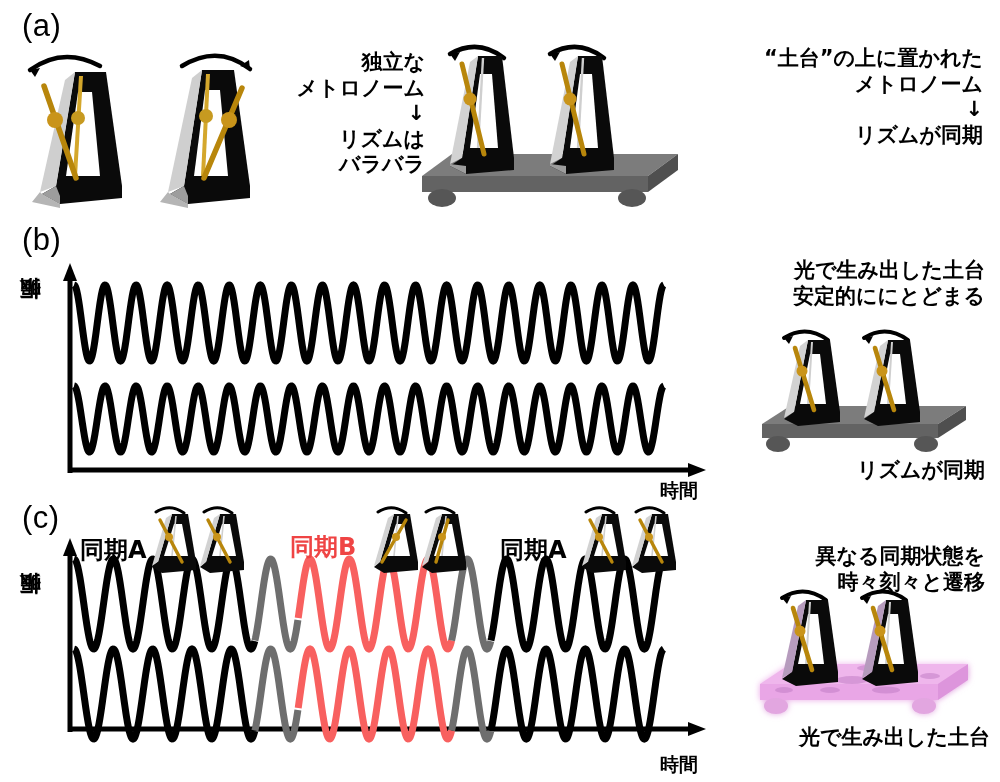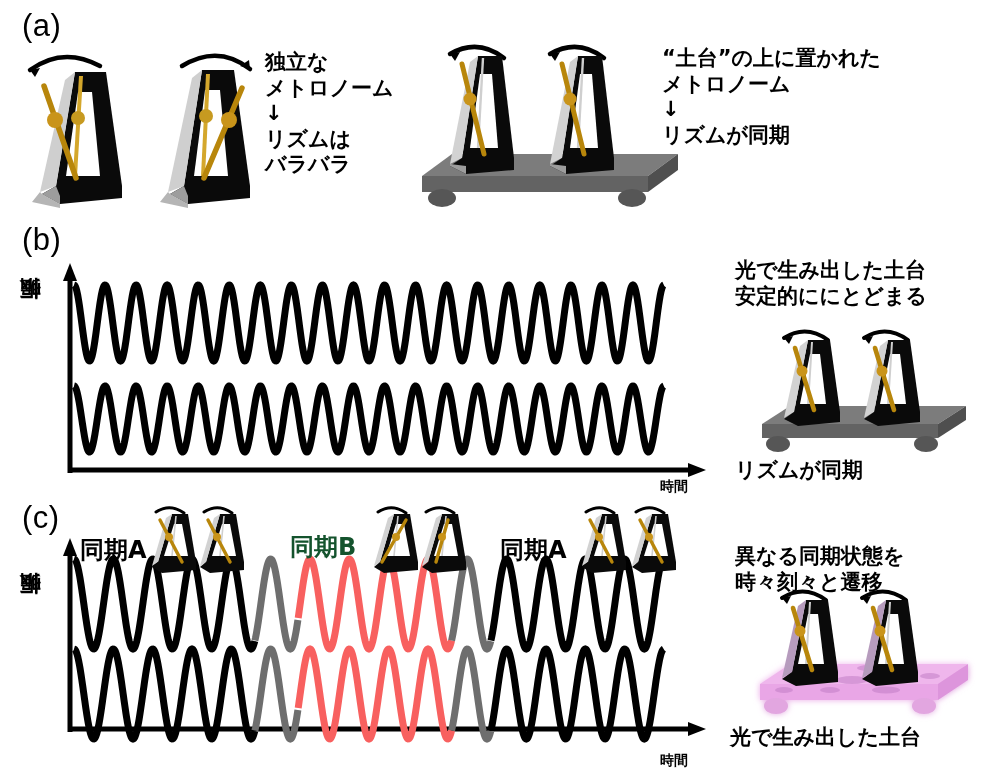--- a/index.html
+++ b/index.html
@@ -1,26 +1,26 @@
 <!DOCTYPE html>
 <html><head>
 <meta charset="utf-8">
 <style>
   html,body{margin:0;padding:0;background:#fff;}
   body{width:1000px;height:782px;position:relative;overflow:hidden;
        font-family:"Liberation Sans","DejaVu Sans",sans-serif;color:#000;}
   .abs{position:absolute;}
   .panel-label{font-size:31px;font-weight:400;letter-spacing:.5px;}
   .jp{font-family:"DejaVu Sans","Liberation Sans",sans-serif;font-weight:700;}
-  .cap{font-size:21px;line-height:1.22;text-align:left;white-space:pre-line;}
-  .axis-label{font-size:14px;font-weight:700;}
+  .cap{font-size:21px;line-height:1.22;text-align:right;white-space:pre-line;}
+  .axis-label{font-size:19px;font-weight:700;}
   .ylab{font-size:21px;font-weight:700;writing-mode:vertical-rl;
         transform:rotate(180deg);letter-spacing:1px;}
   .wavelbl{font-size:24px;font-weight:700;}
-  .red{color:#14532d;}
+  .red{color:#ef4444;}
   svg{display:block;overflow:visible;}
 </style>
 </head>
 <body>
 
 <div class="abs panel-label" style="left:22px;top:8px;">(a)</div>
 
 <div class="abs" style="left:18px;top:36px;">
   <svg width="125" height="175" viewBox="0 0 125 175" aria-hidden="true">
 
@@ -96,21 +96,21 @@
       <polygon points="162,132 214,132 214,144 166,148 150,140" fill="#0a0a0a"></polygon>
       <polygon points="150,138 150,140 166,148 166,140" fill="#9d9d9d"></polygon>
       <polygon points="180,48 192,48 198,122 170,122" fill="#ffffff"></polygon>
       <line x1="183" y1="32" x2="178" y2="122" stroke="#cfcfcf" stroke-width="2.4"></line>
       <line x1="162" y1="38" x2="184" y2="128" stroke="#b8860b" stroke-width="5" stroke-linecap="round"></line>
       <circle cx="170" cy="73" r="6.5" fill="#c9941a"></circle>
     </g>
   </svg>
 </div>
 
-<div class="abs jp cap" style="left:662px;top:46px;width:300px;">“土台”の上に置かれた
+<div class="abs jp cap" style="left:683px;top:46px;width:300px;">“土台”の上に置かれた
 メトロノーム
 ↓
 リズムが同期</div>
 
 <div class="abs panel-label" style="left:22px;top:222px;">(b)</div>
 
 <div class="abs jp ylab" style="left:16px;top:315px;">振幅</div>
 
 <div class="abs" style="left:52px;top:255px;">
   <svg id="svg-b" width="660" height="235" viewBox="0 0 660 235" aria-hidden="true">

